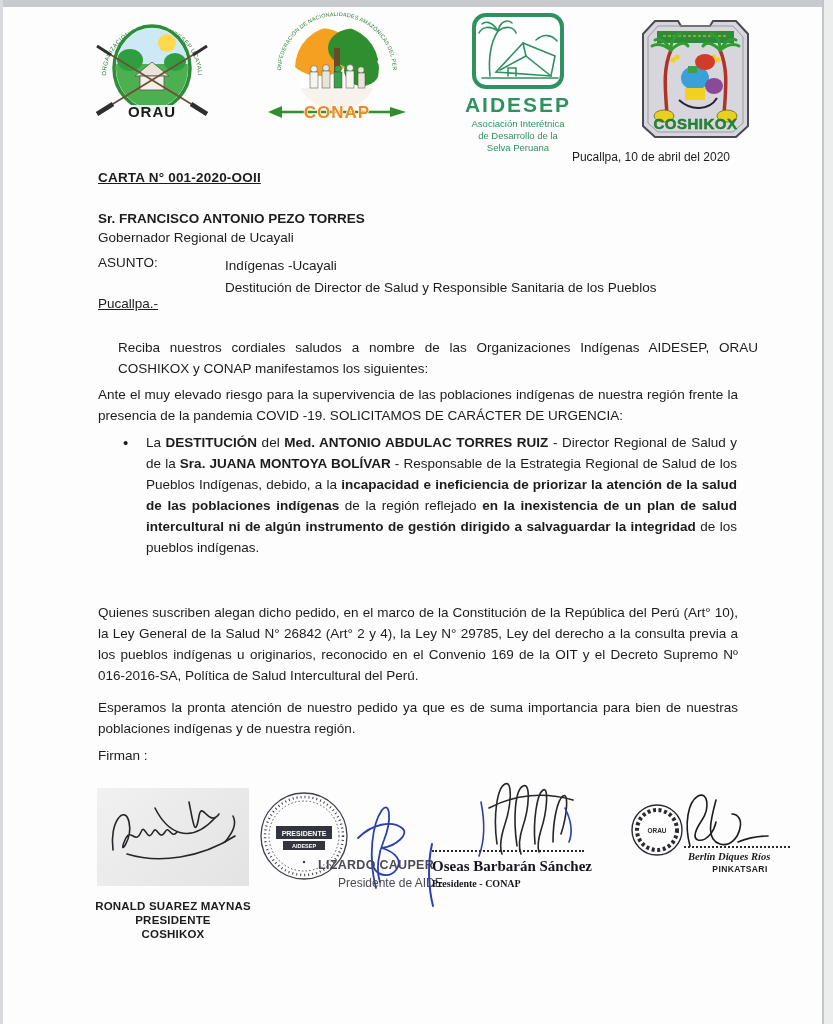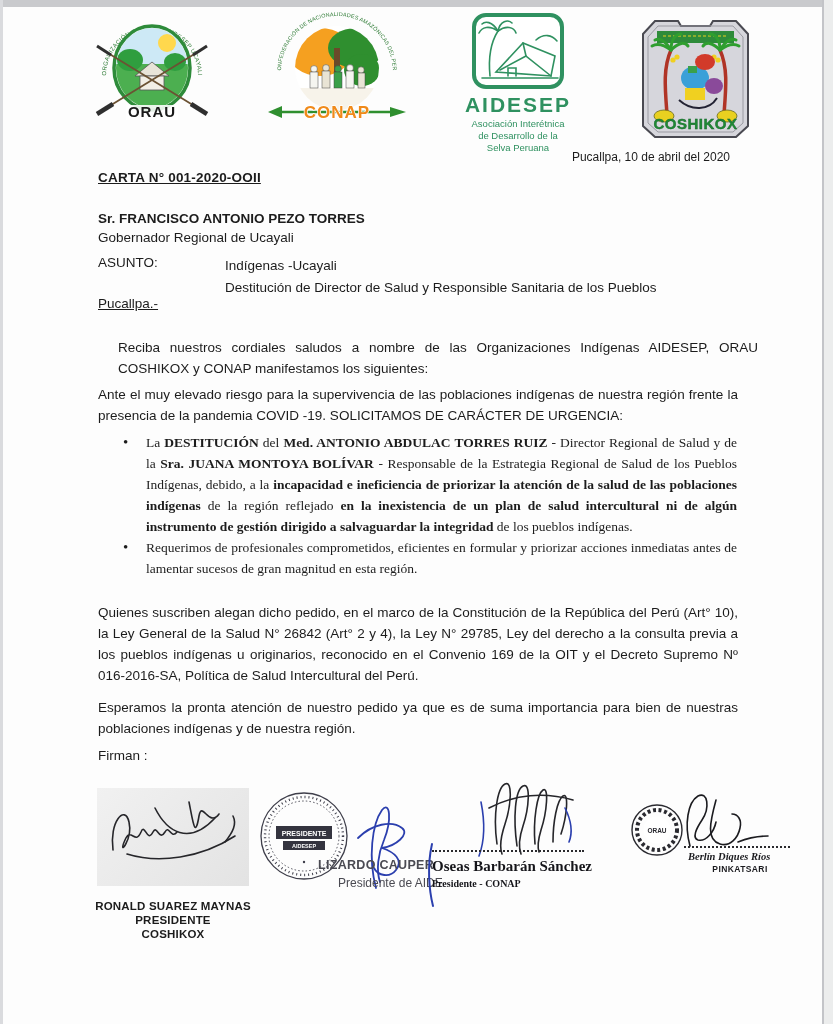--- a/index.html
+++ b/index.html
@@ -16,21 +16,21 @@
   .ref{top:170px;left:98px;font-size:13.5px;font-weight:700;text-decoration:underline;letter-spacing:.2px;}
   .recipient{top:192px;left:98px;font-size:13.5px;line-height:19px;margin-top:17px;}
   .recipient .nm{font-weight:700;}
   .subject-label{top:255px;left:98px;font-size:13.5px;font-weight:400;}
   .subject-text{top:255px;left:225px;width:520px;font-size:13.5px;line-height:21.5px;}
   .place{top:296px;left:98px;font-size:13.5px;text-decoration:underline;}
   .para{left:98px;width:640px;font-size:13.5px;line-height:21px;text-align:justify;}
   .p1{top:337px;margin-left:20px;} .p2{top:384px;} .p3{top:602px;} .p4{top:697px;}
   .firman{top:748px;left:98px;font-size:13.5px;}
   ul.bullets{position:absolute;top:432px;left:121px;width:616px;margin:0;padding:0;list-style:none;}
-  ul.bullets li{position:relative;padding-left:25px;font-size:13.5px;line-height:21px;text-align:justify;font-family:Liberation Serif, serif;}
+  ul.bullets li{position:relative;padding-left:25px;font-size:13.5px;line-height:21px;text-align:justify;}
   ul.bullets li::before{content:"\2022";position:absolute;left:2px;top:0;font-size:15px;line-height:21px;}
   .seg-b{font-weight:700;}
   
   .sig1-box{top:788px;left:97px;width:152px;height:98px;background:linear-gradient(135deg,#f1f1f1,#e3e3e3);}
   .sig1-label{top:899px;left:82px;width:182px;text-align:center;font-size:11.5px;font-weight:700;line-height:14px;letter-spacing:.2px;}
   .sig2-stamp{top:790px;left:258px;width:92px;height:92px;}
   .sig2-sign{top:798px;left:338px;width:82px;height:97px;}
   .sig2-name{top:858px;left:318px;width:130px;font-size:12.5px;font-weight:700;color:#4a4a52;letter-spacing:.3px;}
   .sig2-title{top:876px;left:338px;width:130px;font-size:12px;color:#4a4a52;}
   .sig3-sign{top:778px;left:445px;width:155px;height:82px;}
@@ -196,21 +196,20 @@
     <div>Indígenas -Ucayali</div>
     <div>Destitución de Director de Salud y Responsible Sanitaria de los Pueblos</div>
   </div>
   <div class="abs place">Pucallpa.-</div>
 
   <div class="abs para p1">Reciba nuestros cordiales saludos a nombre de las Organizaciones Indígenas AIDESEP, ORAU COSHIKOX y CONAP manifestamos los siguientes:</div>
   <div class="abs para p2">Ante el muy elevado riesgo para la supervivencia de las poblaciones indígenas de nuestra región frente la presencia de la pandemia COVID -19. SOLICITAMOS DE CARÁCTER DE URGENCIA:</div>
 
   <ul class="bullets">
     <li><span>La </span><span class="seg-b">DESTITUCIÓN</span><span> del </span><span class="seg-b">Med. ANTONIO ABDULAC TORRES RUIZ</span><span> - Director Regional de Salud y de la </span><span class="seg-b">Sra. JUANA MONTOYA BOLÍVAR</span><span> - Responsable de la Estrategia Regional de Salud de los Pueblos Indígenas, debido, a la </span><span class="seg-b">incapacidad e ineficiencia de priorizar la atención de la salud de las poblaciones indígenas</span><span> de la región reflejado </span><span class="seg-b">en la inexistencia de un plan de salud intercultural ni de algún instrumento de gestión dirigido a salvaguardar la integridad</span><span> de los pueblos indígenas.</span></li>
-    <li>Requerimos de profesionales comprometidos, eficientes en formular y priorizar acciones inmediatas antes de lamentar sucesos de gran magnitud en esta región.</li>
   </ul>
 
   <div class="abs para p3">Quienes suscriben alegan dicho pedido, en el marco de la Constitución de la República del Perú (Art° 10), la Ley General de la Salud N° 26842 (Art° 2 y 4), la Ley N° 29785, Ley del derecho a la consulta previa a los pueblos indígenas u originarios, reconocido en el Convenio 169 de la OIT y el Decreto Supremo Nº 016-2016-SA, Política de Salud Intercultural del Perú.</div>
   <div class="abs para p4">Esperamos la pronta atención de nuestro pedido ya que es de suma importancia para bien de nuestras poblaciones indígenas y de nuestra región.</div>
   <div class="abs firman">Firman :</div>
 
   <div class="abs sig1-box">
     <svg width="152" height="98" viewBox="0 0 152 98">
       <g fill="none" stroke="#26262a" stroke-width="1.6" stroke-linecap="round">
         <path d="M16,62 C12,34 28,16 32,34 C36,52 20,70 28,52 C34,38 38,58 44,44 C48,34 50,56 56,44 C60,36 62,54 68,44 C72,36 74,52 80,44"></path>

